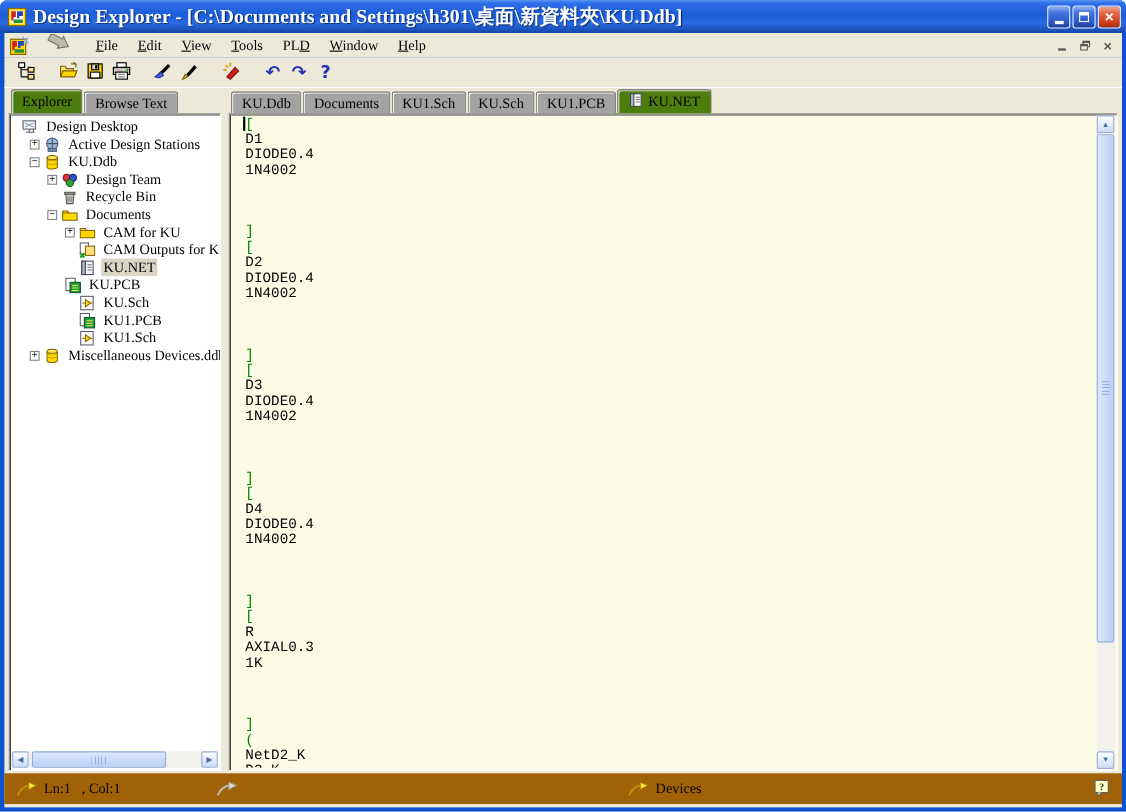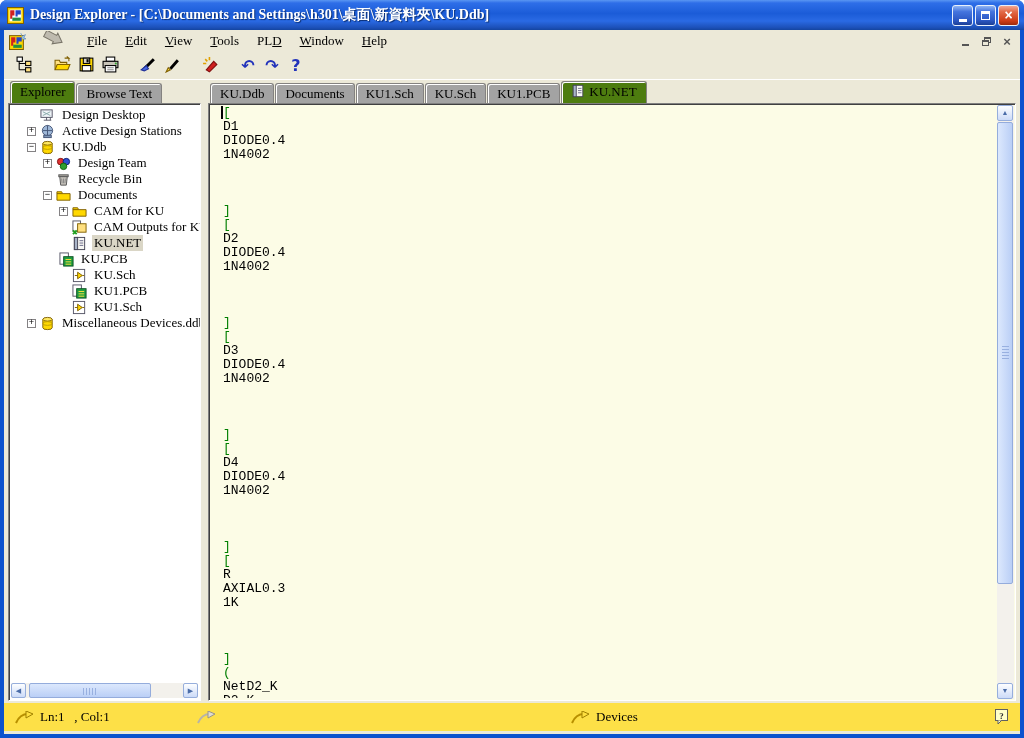--- a/index.html
+++ b/index.html
@@ -8,21 +8,21 @@
 
   .window { position:relative; width:1024px; height:738px;
     background:linear-gradient(180deg,#2663E0,#1димB);
     background-color:#0C52CE; border-radius:7px 7px 0 0; }
 
   
   .titlebar { position:absolute; left:0; top:0; right:0; height:30px;
     border-radius:7px 7px 0 0; padding:0 5px 0 7px;
     background:linear-gradient(180deg,#5A96F2 0%,#2E6EE8 10%,#1B5CD8 45%,#2A6AE4 70%,#1C50B8 92%,#1445A0 100%);
     display:flex; align-items:center; }
-  .titlebar .title { color:#fff; font-weight:bold; font-size:14px; margin-left:6px;
+  .titlebar .title { color:#fff; font-weight:bold; font-size:18px; margin-left:6px;
     text-shadow:1px 1px 1px #0A2E72; white-space:nowrap; overflow:hidden; flex:1; }
   .winbtns { display:flex; gap:2px; }
   .tbtn { width:21px; height:21px; border:1px solid #E8F0FC; border-radius:3px;
     display:flex; align-items:center; justify-content:center; }
   .tbtn.bluebtn { background:linear-gradient(180deg,#8FB4F4 0%,#4474DE 30%,#2C58C4 75%,#1C3F96 100%); }
   .tbtn.redbtn  { background:linear-gradient(180deg,#F2A792 0%,#E26A48 30%,#CE3C16 78%,#9E2A0C 100%); }
   .glyph-min { width:8px; height:3px; background:#fff; margin-top:10px; }
   .glyph-max { width:9px; height:9px; border:1px solid #fff; border-top-width:3px; }
   .glyph-close { color:#fff; font:bold 14px "Liberation Sans",sans-serif; line-height:14px; }
 
@@ -105,21 +105,21 @@
     border:1px solid; border-color:#808080 #fff #fff #808080;
     box-shadow:inset 1px 1px 0 #404040; z-index:2; }
   .code { position:absolute; left:3px; top:2px; right:20px; bottom:2px; overflow:hidden;
     font:13px/14px "Liberation Mono",monospace; padding-left:11px; white-space:pre; }
   .cl { height:14px; color:#000; }
   .cl.sym { color:var(--bracket,#007F00); }
   .caret { position:absolute; left:12px; top:2px; width:2px; height:13px; background:#000; }
 
   
   .statusbar { position:absolute; left:4px; right:4px; top:703px; height:28px;
-    background:#fde047; }
+    background:#a16207; }
   .sgroup { position:absolute; top:0; height:28px; display:flex; align-items:center; gap:6px; }
   .sgroup .stext { white-space:pre; }
   .arrow-ic svg { width:20px; height:13px; display:block; }
   .help-balloon { position:absolute; right:10px; top:5px; width:17px; height:17px; }
 </style>
 </head>
 <body>
 
 <div class="window">
 
@@ -247,21 +247,21 @@
 
   <div class="inner-bg"></div>
 
   <div class="leftpanel">
     <div class="ltabs" id="ltabs">
         <span class="tab active"><span>Explorer</span></span>
         <span class="tab"><span>Browse Text</span></span>
       </div>
     <div class="treebox">
       <div id="tree">
-          <div class="trow" style="padding-left: 31px;">
+          <div class="trow" style="padding-left: 11px;">
             <span class="ticon"><svg viewBox="0 0 16 16">
                 <rect x="1" y="2" width="12" height="8" fill="#F0F4F8" stroke="#556"></rect>
                 <path d="M3 4 l8 4 M3 8 l8 -4" stroke="#8AA"></path>
                 <path d="M4 13 h8 M7 10 v3 M11 10 v3" stroke="#556"></path>
               </svg></span>
             <span class="tlabel">Design Desktop</span>
           </div>
           <div class="trow" style="padding-left: 18px;">
             <span class="exp">+</span>
             <span class="ticon"><svg viewBox="0 0 16 16">

